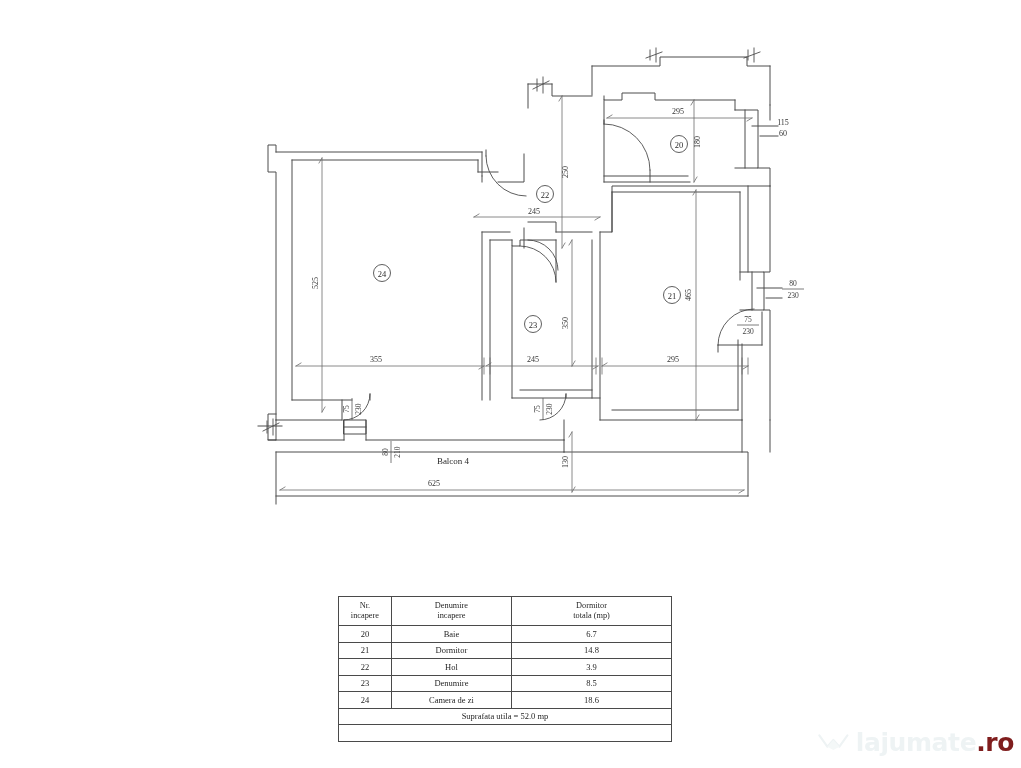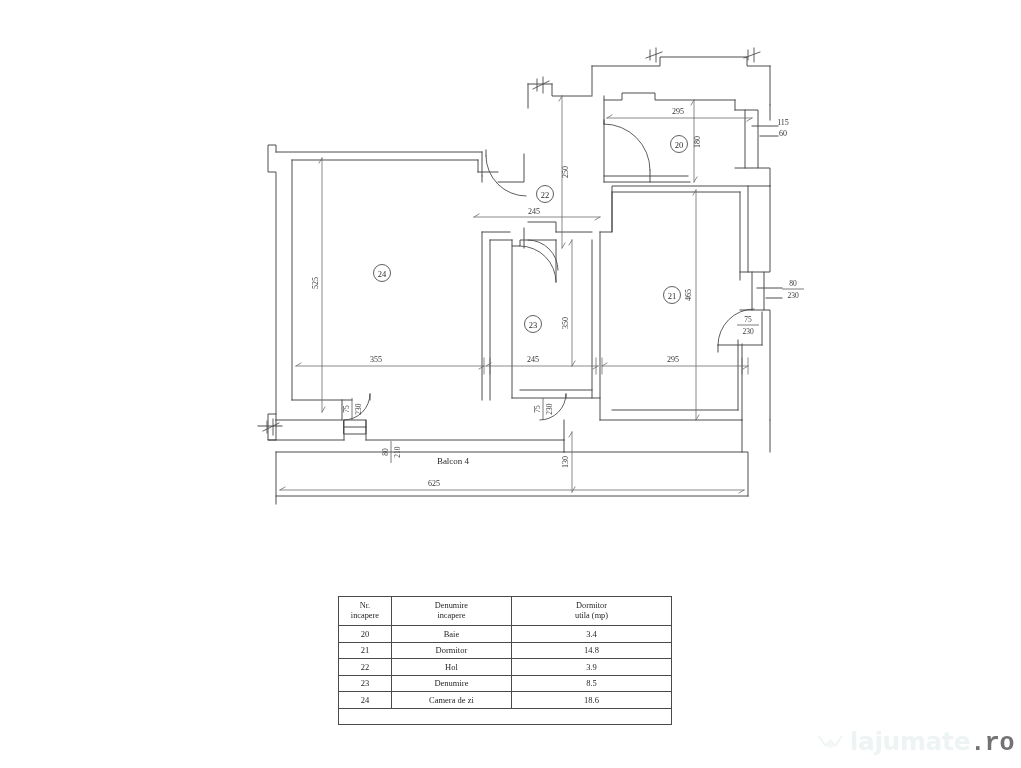--- a/index.html
+++ b/index.html
@@ -23,21 +23,21 @@
   .den-cell{text-align:center;}
   .sum-row td{height:16.5px;text-align:center;border-top:1.6px solid #3a3a3a;}
   .thick-top{border-top:1.6px solid #3a3a3a !important;}
   .partial-row td{height:9px;border-bottom:none;}
 
   
   #watermark{position:absolute;left:818px;top:723px;width:196px;height:38px;
              display:flex;align-items:center;gap:7px;opacity:1;}
   #wm-text{font-family:"DejaVu Sans", sans-serif;font-size:25px;font-weight:bold;
            color:#eef3f4;letter-spacing:-0.4px;line-height:1;}
-  #wm-text .dotro{color:#737373;font-family:Liberation Mono, monospace;}
+  #wm-text .dotro{color:#7f1d1d;}
 
   .lbl{font-family:"Liberation Serif", serif;font-size:8px;fill:#333333;}
   .lbl-sm{font-family:"Liberation Serif", serif;font-size:7.5px;fill:#3a3a3a;}
   .roomnum{font-family:"Liberation Serif", serif;font-size:8.5px;fill:#2b2b2b;}
   .balcon{font-family:"Liberation Serif", serif;font-size:9px;fill:#2b2b2b;}
 </style>
 </head>
 <body>
 
 <div id="plan-wrap">
@@ -287,49 +287,52 @@
       <th class="col-nr">
         <div>Nr.</div>
         <div>incapere</div>
       </th>
       <th class="col-den">
         <div>Denumire</div>
         <div>incapere</div>
       </th>
       <th class="col-sup">
         <div>Dormitor</div>
-        <div>utila (mp)</div>
+        <div>totala (mp)</div>
       </th>
     </tr>
   </thead>
   <tbody>
     <tr>
       <td>20</td>
       <td class="den-cell">Baie</td>
-      <td>3.4</td>
+      <td>6.7</td>
     </tr>
     <tr>
       <td class="thick-top">21</td>
       <td class="den-cell thick-top">Dormitor</td>
       <td class="thick-top">14.8</td>
     </tr>
     <tr>
       <td>22</td>
       <td class="den-cell">Hol</td>
       <td>3.9</td>
     </tr>
     <tr>
       <td class="thick-top">23</td>
       <td class="den-cell thick-top">Denumire</td>
       <td class="thick-top">8.5</td>
     </tr>
     <tr>
       <td>24</td>
       <td class="den-cell">Camera de zi</td>
       <td>18.6</td>
+    </tr>
+    <tr class="sum-row">
+      <td colspan="3">Suprafata utila = 52.0 mp</td>
     </tr>
     <tr class="partial-row">
       <td colspan="3" class="thick-top"></td>
     </tr>
   </tbody>
 </table>
 
 <div id="watermark">
   <svg width="46" height="30" viewBox="0 0 46 30">
     <path d="M2 5 L14 22 L23 12 L32 22 L44 5" fill="none" stroke="#eef3f4" stroke-width="3.2" stroke-linejoin="round" stroke-linecap="round"></path>

